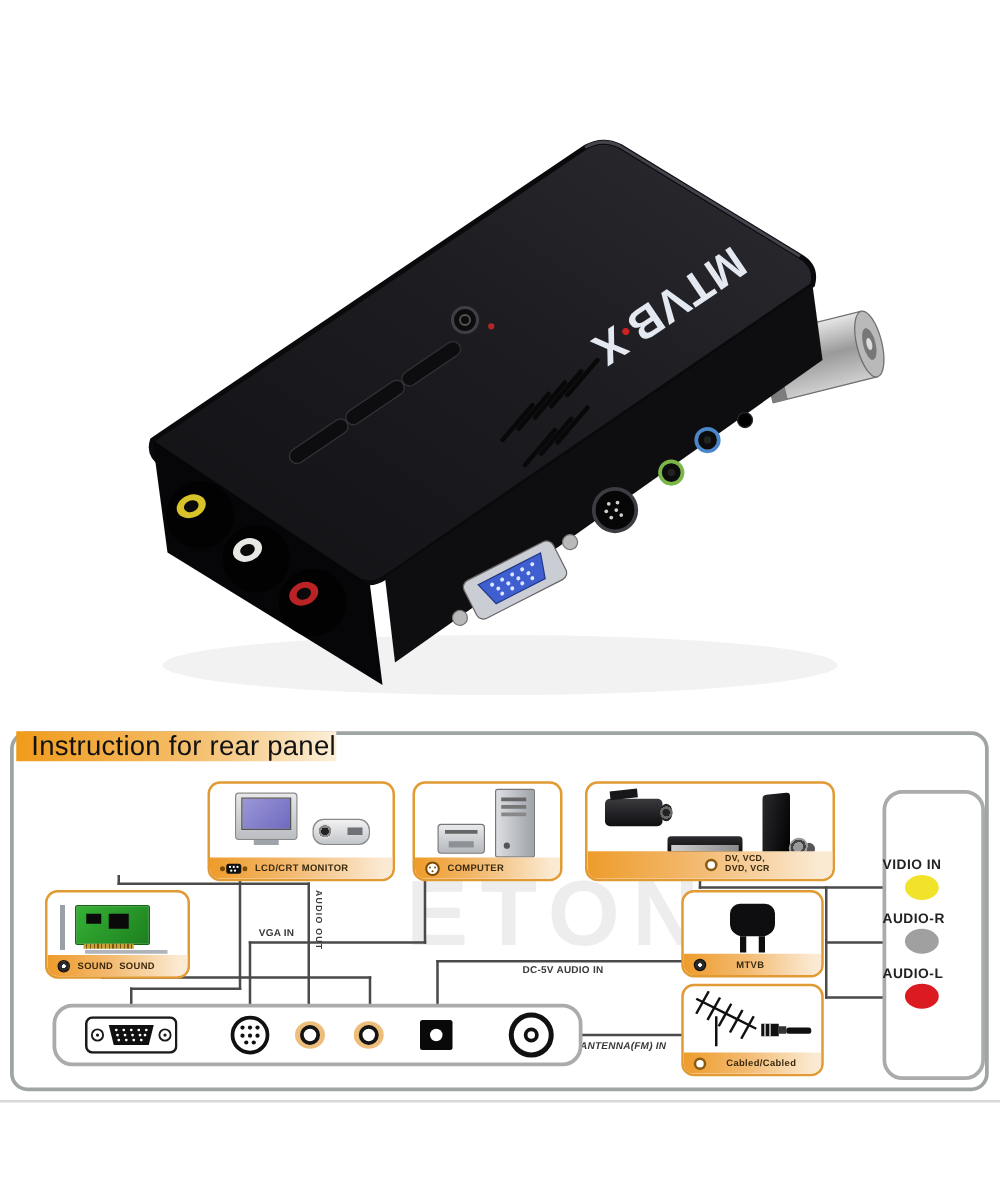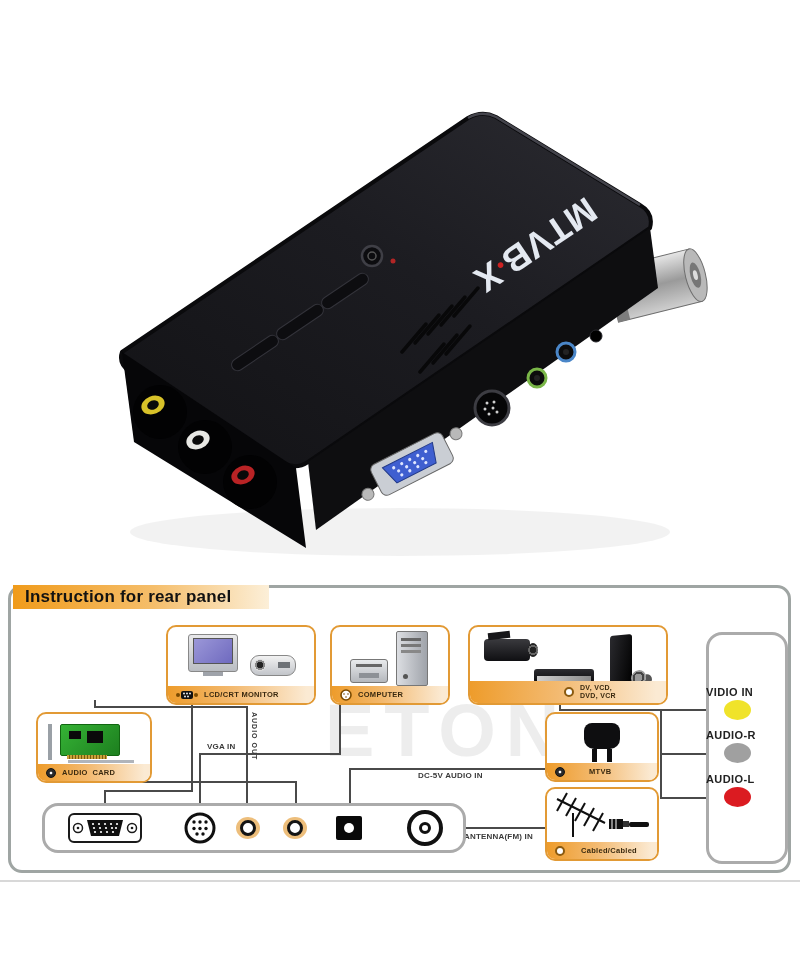--- a/index.html
+++ b/index.html
@@ -5,21 +5,21 @@
   html,body{margin:0;padding:0;background:#ffffff;}
   #stage{position:relative;width:800px;height:960px;background:#fff;overflow:hidden;
          font-family:"Liberation Sans", sans-serif;}
   
   .outer-box{position:absolute;left:8px;top:585px;width:777px;height:282px;
              border:3px solid #9fa5a3;border-radius:14px;background:#fff;}
   .bottom-sep{position:absolute;left:0;top:880px;width:800px;height:2px;background:#d8d8d8;}
   .title-bar{position:absolute;left:13px;top:585px;width:256px;height:24px;
              background:linear-gradient(90deg,#F09B1B 0%,#F5BE6B 55%,#FCEFD8 100%);
              display:flex;align-items:center;}
-  .title-bar span{font-size:17px;font-weight:bold;color:#121212;padding-left:12px;letter-spacing:.2px;}
+  .title-bar span{font-size:22px;font-weight:normal;color:#121212;padding-left:12px;letter-spacing:.2px;}
   .watermark{position:absolute;left:325px;top:688px;font-size:74px;font-weight:bold;
              color:rgba(214,214,214,.45);letter-spacing:10px;}
   
   .dev-box{position:absolute;background:#fff;border:2px solid #E29A35;border-radius:10px;overflow:hidden;}
   .dev-strip{position:absolute;left:0;right:0;bottom:0;height:17px;
              background:linear-gradient(90deg,#EE9C2B 0%,#F3BA71 45%,#FBEAD3 95%);
              display:flex;align-items:center;padding-left:8px;gap:6px;box-sizing:border-box;}
   .dev-label{font-size:7.5px;font-weight:bold;color:#3a2a10;letter-spacing:.3px;white-space:pre;}
   .si{width:10px;height:10px;border-radius:50%;flex:0 0 auto;}
   .si-ring{background:#fff;border:2px solid #8a5a10;box-sizing:border-box;}
@@ -237,21 +237,21 @@
   <div class="wire" style="left:440px;top:827px;width:107px;height:2px;"></div>
   <div class="wire" style="left:559px;top:700px;width:2px;height:11px;"></div>
   <div class="wire" style="left:559px;top:709px;width:167px;height:2px;"></div>
   <div class="wire" style="left:660px;top:709px;width:2px;height:90px;"></div>
   <div class="wire" style="left:660px;top:753px;width:66px;height:2px;"></div>
   <div class="wire" style="left:660px;top:797px;width:66px;height:2px;"></div>
 
   <div class="wlabel wlabel-v" style="left:251px;top:712px;height:60px;">AUDIO OUT</div>
   <div class="wlabel" style="left:207px;top:742px;">VGA IN</div>
   <div class="wlabel" style="left:418px;top:771px;">DC-5V AUDIO IN</div>
-  <div class="wlabel" style="left:464px;top:832px;">ANTENNA(FM) IN</div>
+  <div class="wlabel" style="left:464px;top:832px;font-style:italic;">ANTENNA(FM) IN</div>
 
 
   <div class="dev-box" style="left:166px;top:625px;width:146px;height:76px;">
     <div class="crt"></div>
     <div class="proj"></div>
     <div class="dev-strip">
       <svg width="22" height="10" viewBox="0 0 22 10">
         <circle cx="2" cy="5" r="2" fill="#7a4a00"></circle>
           <circle cx="20" cy="5" r="2" fill="#7a4a00"></circle>
         <rect x="5" y="1" width="12" height="8" rx="2" fill="#101010"></rect>
@@ -296,21 +296,21 @@
       </span>
     </div>
   </div>
 
   <div class="dev-box" style="left:36px;top:712px;width:112px;height:67px;">
     <div class="bracket"></div>
     <div class="pcicard"></div>
     <div class="shelf"></div>
     <div class="dev-strip">
       <span class="si si-dark"></span>
-      <span class="dev-label">AUDIO  CARD</span>
+      <span class="dev-label">SOUND  SOUND</span>
     </div>
   </div>
 
   <div class="dev-box" style="left:545px;top:712px;width:110px;height:66px;">
     <div class="plug"></div>
     <div class="dev-strip">
       <span class="si si-dark"></span>
       <span class="dev-label" style="margin-left:18px;">MTVB</span>
     </div>
   </div>

